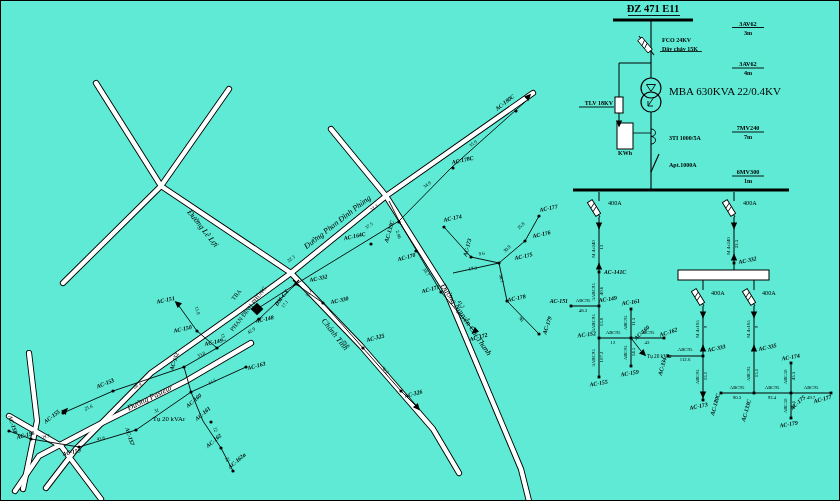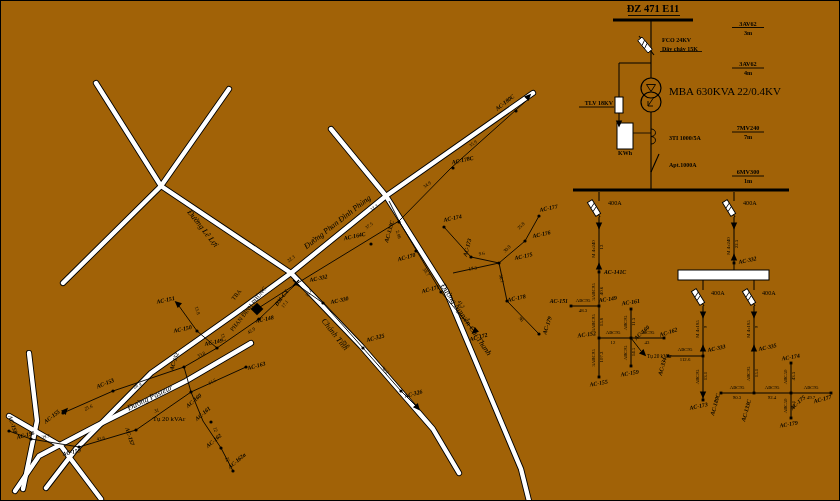--- a/index.html
+++ b/index.html
@@ -1,16 +1,16 @@
 <!DOCTYPE html>
 <html><head>
 <meta charset="utf-8">
 <style>
   html,body{margin:0;padding:0;background:#888;}
-  #stage{width:840px;height:501px;background:#a16207;position:relative;border:1px solid #000;box-sizing:border-box;overflow:hidden;}
+  #stage{width:840px;height:501px;background:#5eead4;position:relative;border:1px solid #000;box-sizing:border-box;overflow:hidden;}
   svg{display:block;}
   text{fill:#000;}
   .c-n   {font:italic bold 5.8px "Liberation Serif", serif;}
   .c-len {font:4.8px "Liberation Serif", serif;}
   .c-amp {font:6.2px "Liberation Serif", serif;}
   .c-b6  {font:bold 6px "Liberation Serif", serif;}
   .c-big {font:11px "Liberation Serif", serif;}
   .c-tt  {font:bold 10.5px "Liberation Serif", serif;}
   .c-st  {font:italic 8px "Liberation Serif", serif;}
   .c-tba {font:6px "Liberation Serif", serif;}

